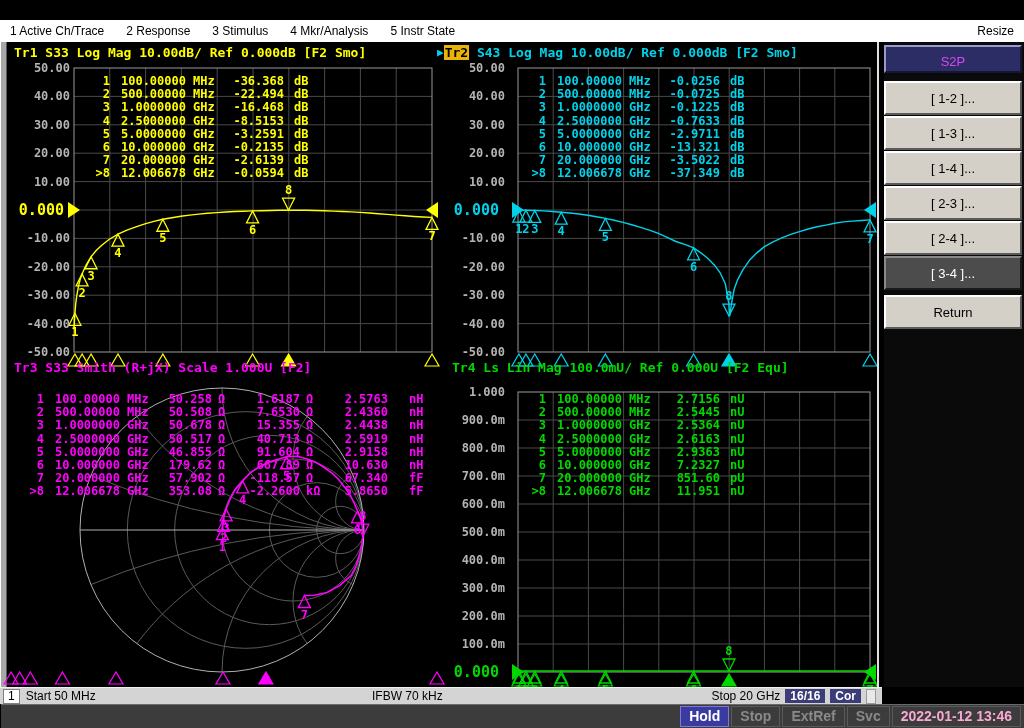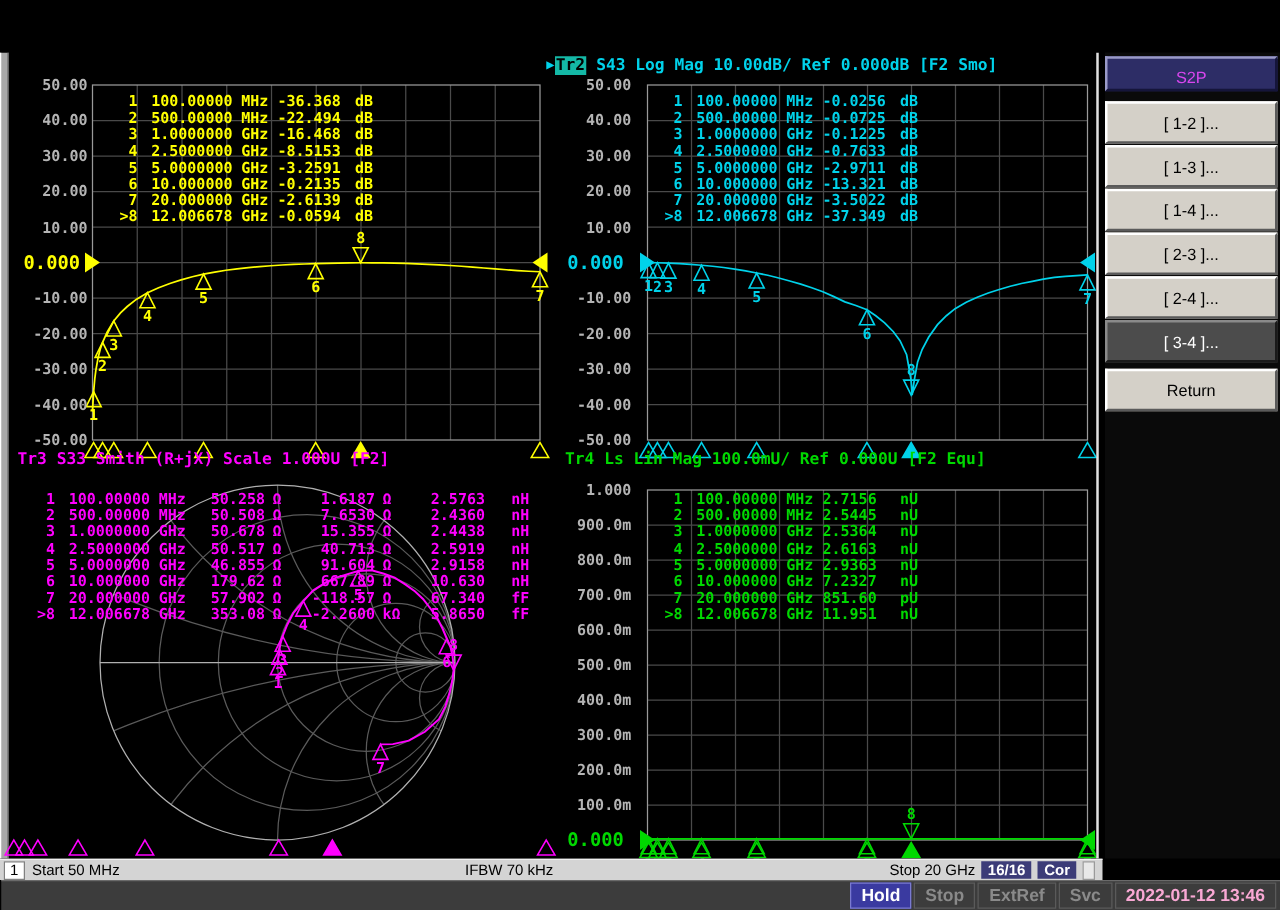--- a/index.html
+++ b/index.html
@@ -22,22 +22,22 @@
   .trace-title .hl{color:#000;padding:0 1px;}
   .axis-labels{position:absolute;width:64px;}
   .axis-labels div{position:absolute;right:0;width:64px;text-align:right;
                    font:700 12px "DejaVu Sans Mono",monospace;color:#b4b4b4;height:14px;line-height:14px;}
   .axis-labels div.ref{font-size:15px;height:16px;line-height:16px;}
   .mtable{position:absolute;font:700 12px "DejaVu Sans Mono",monospace;}
   .mrow{display:flex;height:13.2px;line-height:13.2px;white-space:pre;}
   .mn{width:24px;text-align:right;}
   .mf{width:76px;text-align:right;}
   .mu{width:36px;text-align:left;padding-left:7px;box-sizing:border-box;}
-  .mv{width:62px;text-align:left;}
-  .mu2{}
+  .mv{width:62px;text-align:right;}
+  .mu2{padding-left:10px;}
   .sr{width:56px;text-align:right;}
   .sro{width:22px;text-align:left;padding-left:6px;box-sizing:border-box;}
   .sx{width:66px;text-align:right;}
   .sxo{width:28px;text-align:left;padding-left:6px;box-sizing:border-box;}
   .slc{width:60px;text-align:right;}
   .slcu{width:28px;text-align:left;padding-left:21px;box-sizing:border-box;}
   .sidebar{position:relative;width:140px;height:645px;background:#0a0a0a;}
   .skbtn{position:absolute;left:0;width:138px;height:34px;background:#d4d0c8;color:#000;
          font:13px "Liberation Sans",sans-serif;text-align:center;line-height:31px;
          border-top:2px solid #ffffff;border-left:2px solid #ffffff;
@@ -60,20 +60,30 @@
              border-top:1px solid #6a6a6a;box-sizing:border-box;display:flex;align-items:center;
              justify-content:flex-end;font:700 14px "Liberation Sans",sans-serif;}
   .bb-item{border:1px solid #5a5a5a;color:#8a8a8a;padding:1px 8px;margin-right:2px;height:17px;line-height:17px;}
   .bb-item.on{background:#3a3aa0;color:#ffffff;border-color:#7a7ad0;}
   .bb-date{color:#f9a8d4;border:1px solid #5a5a5a;padding:1px 8px;margin-right:4px;height:17px;line-height:17px;}
 </style>
 </head>
 <body>
 
 <div class="window">
+  <div class="menubar">
+    <span class="spacer" id="menu-items" style="flex:1;display:flex;">
+        <span class="mitem">1 Active Ch/Trace</span>
+        <span class="mitem">2 Response</span>
+        <span class="mitem">3 Stimulus</span>
+        <span class="mitem">4 Mkr/Analysis</span>
+        <span class="mitem">5 Instr State</span>
+      </span>
+    <span>Resize</span>
+  </div>
   <div class="main">
     <div class="screen" id="screen">
       <div class="leftstrip"></div>
       <svg class="plot-svg" id="plot-svg" width="884" height="645">
           <g>
             <line x1="109.8" y1="26" x2="109.8" y2="310" stroke="#4a4a4a" stroke-width="1"></line>
             <line x1="74" y1="54.4" x2="432" y2="54.4" stroke="#4a4a4a" stroke-width="1"></line>
             <line x1="145.6" y1="26" x2="145.6" y2="310" stroke="#4a4a4a" stroke-width="1"></line>
             <line x1="74" y1="82.8" x2="432" y2="82.8" stroke="#4a4a4a" stroke-width="1"></line>
             <line x1="181.4" y1="26" x2="181.4" y2="310" stroke="#4a4a4a" stroke-width="1"></line>
@@ -259,21 +269,22 @@
           <path d="M 11.070175438596491 630 l -7 12 h 14 z" fill="none" stroke="#ff00ff" stroke-width="1.2"></path>
           <path d="M 19.63157894736842 630 l -7 12 h 14 z" fill="none" stroke="#ff00ff" stroke-width="1.2"></path>
           <path d="M 30.333333333333332 630 l -7 12 h 14 z" fill="none" stroke="#ff00ff" stroke-width="1.2"></path>
           <path d="M 62.438596491228076 630 l -7 12 h 14 z" fill="none" stroke="#ff00ff" stroke-width="1.2"></path>
           <path d="M 115.94736842105264 630 l -7 12 h 14 z" fill="none" stroke="#ff00ff" stroke-width="1.2"></path>
           <path d="M 222.96491228070175 630 l -7 12 h 14 z" fill="none" stroke="#ff00ff" stroke-width="1.2"></path>
           <path d="M 437 630 l -7 12 h 14 z" fill="none" stroke="#ff00ff" stroke-width="1.2"></path>
           <path d="M 265.9148624561403 630 l -7 12 h 14 z" fill="#ff00ff" stroke="#ff00ff" stroke-width="1.2"></path>
         </svg>
       <div class="rightedge"></div>
-        <div class="trace-title" style="left: 437px; top: 3px; color: rgb(0, 210, 234);"><span class="arrow">▶</span><span class="hl" style="background: #14b8a6;">Tr2</span><span> S43 Log Mag 10.00dB/ Ref 0.000dB [F2 Smo]</span></div>
+    <div class="trace-title" style="left: 14px; top: 3px; color: rgb(255, 255, 0);"><span>Tr1</span><span> S33 Log Mag 10.00dB/ Ref 0.000dB [F2 Smo]</span></div>
+        <div class="trace-title" style="left: 437px; top: 3px; color: rgb(0, 210, 234);"><span class="arrow">▶</span><span class="hl" style="background: #eab308;">Tr2</span><span> S43 Log Mag 10.00dB/ Ref 0.000dB [F2 Smo]</span></div>
         <div class="trace-title" style="left: 14px; top: 318px; color: rgb(255, 0, 255);"><span>Tr3</span><span> S33 Smith (R+jX) Scale 1.000U [F2]</span></div>
         <div class="trace-title" style="left: 452px; top: 318px; color: rgb(0, 216, 0);"><span>Tr4</span><span> Ls Lin Mag 100.0mU/ Ref 0.000U [F2 Equ]</span></div>
         <div class="axis-labels" style="left: 6px; top: 0px;">
           <div style="top: 19px;">50.00</div>
           <div style="top: 47.4px;">40.00</div>
           <div style="top: 75.8px;">30.00</div>
           <div style="top: 104.2px;">20.00</div>
           <div style="top: 132.6px;">10.00</div>
           <div class="ref" style="color: rgb(255, 255, 0); top: 160px; right: 6px;">0.000</div>
           <div style="top: 189.4px;">-10.00</div>

